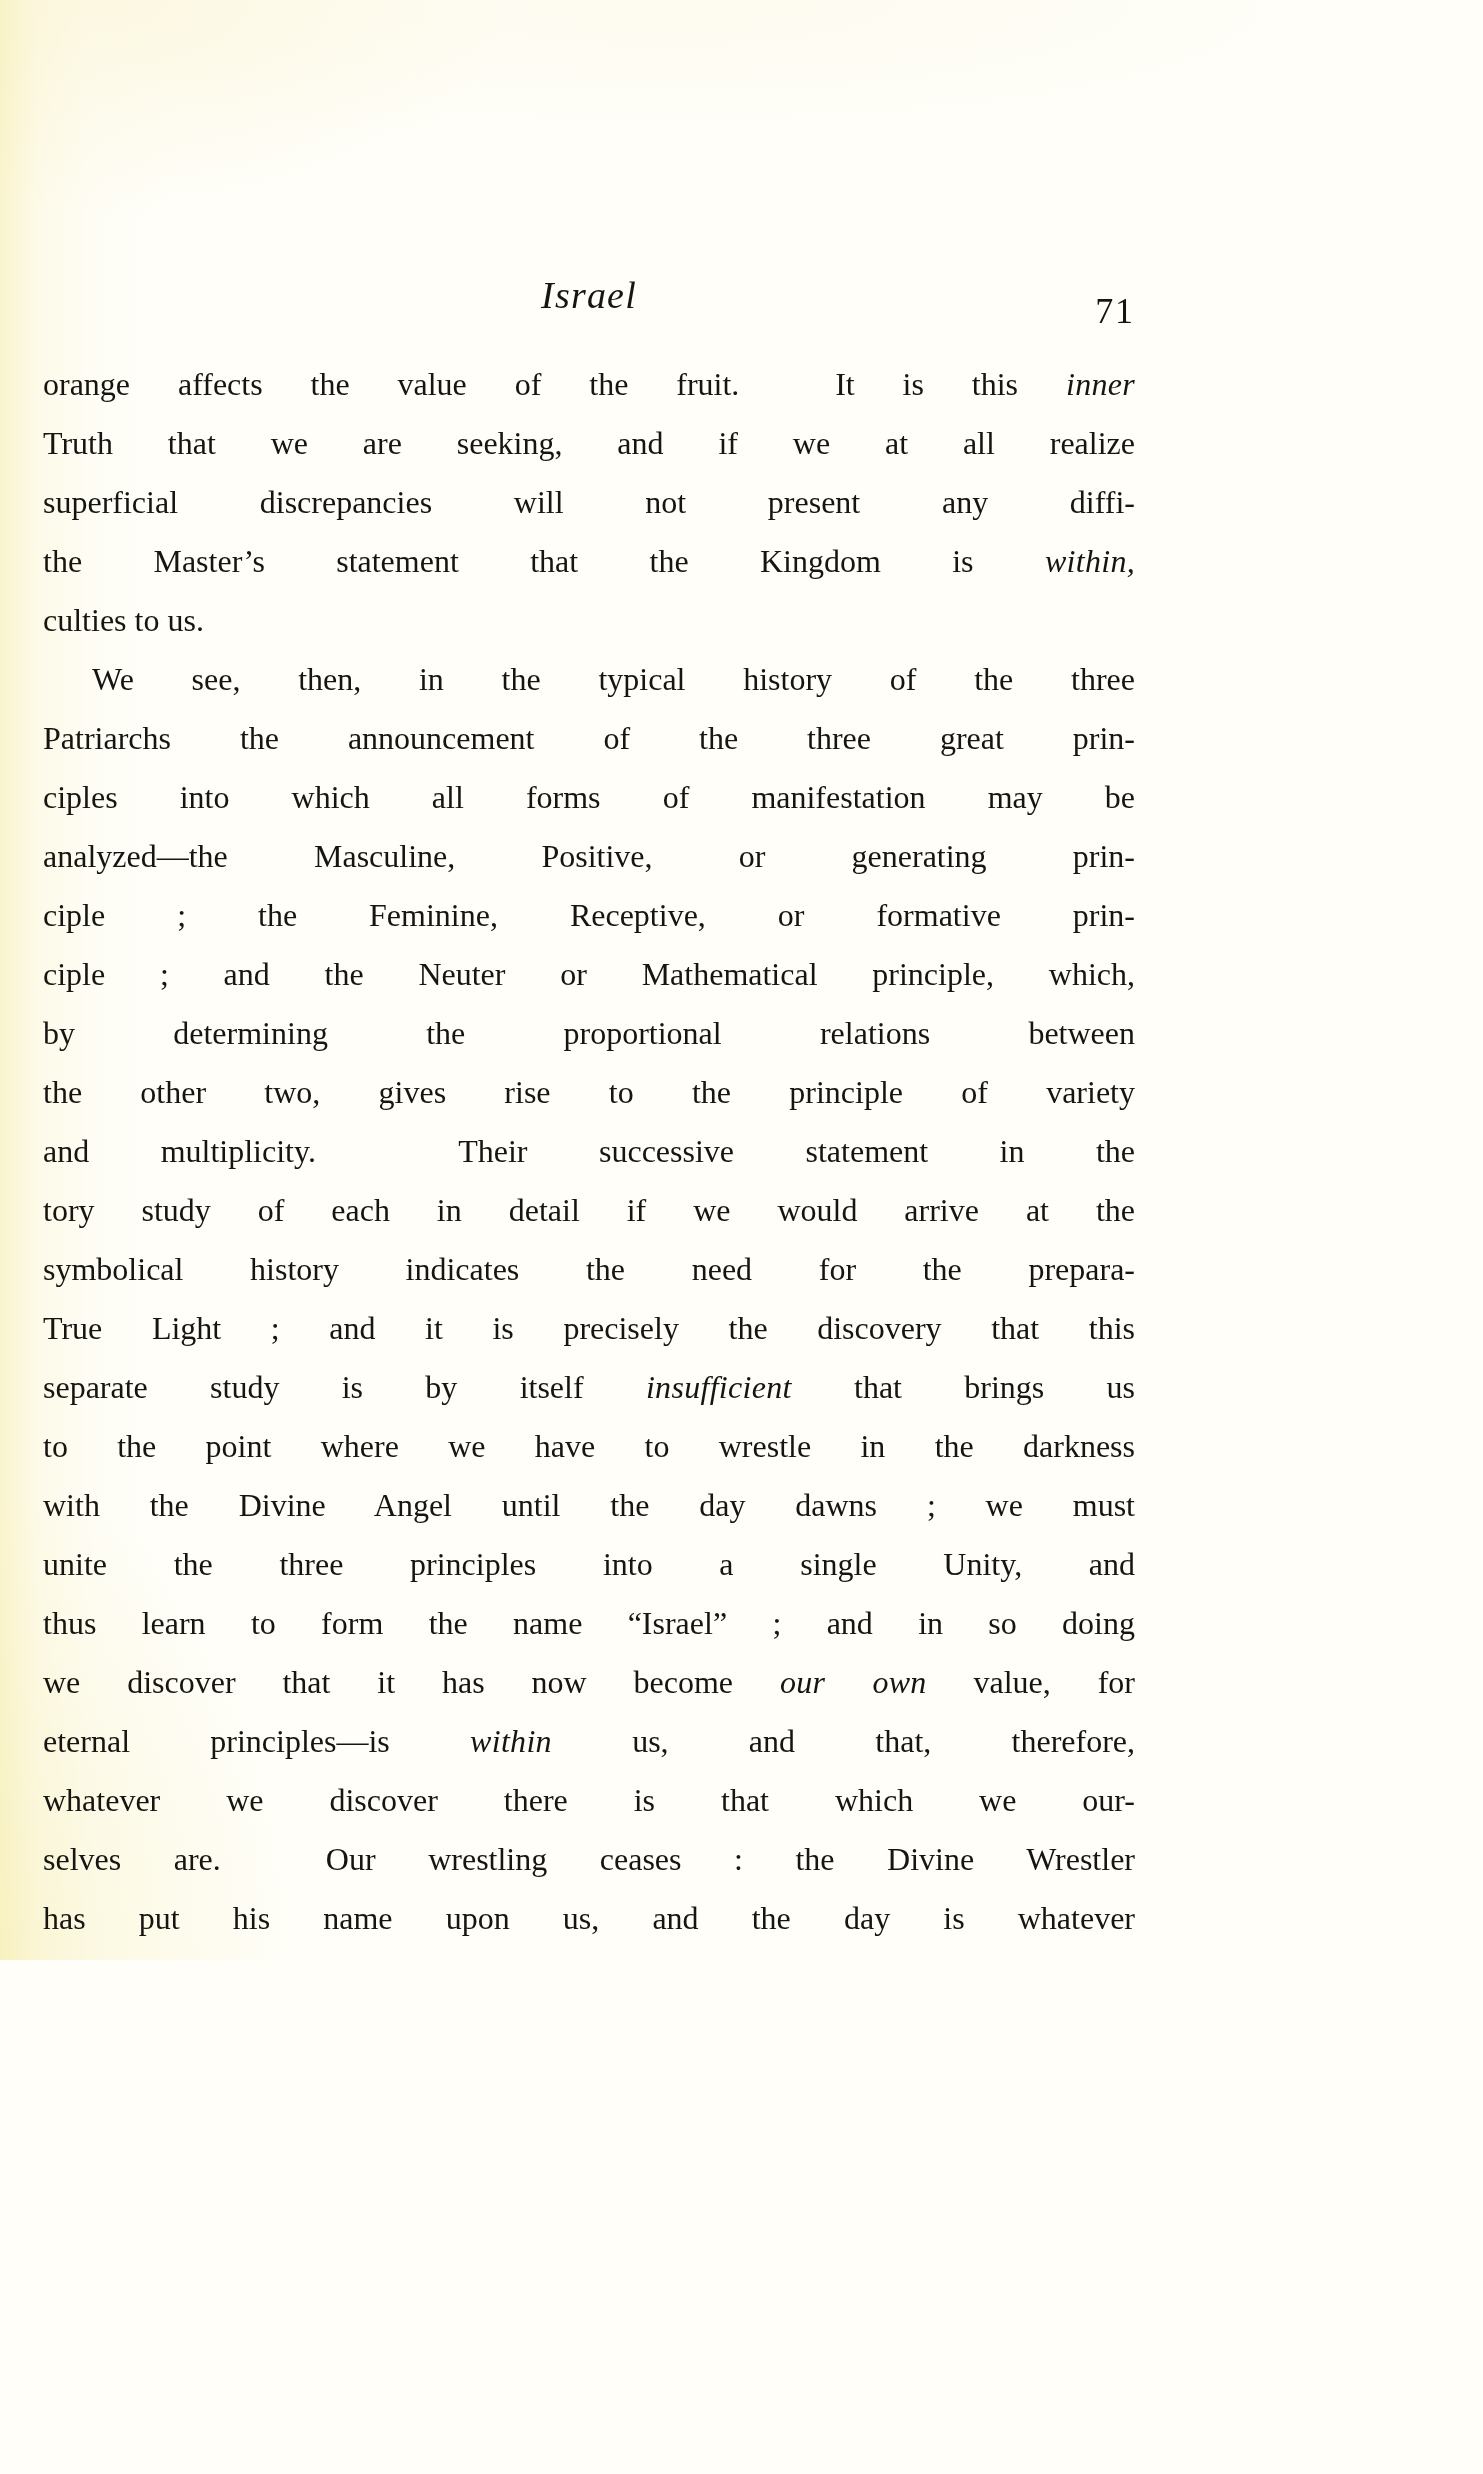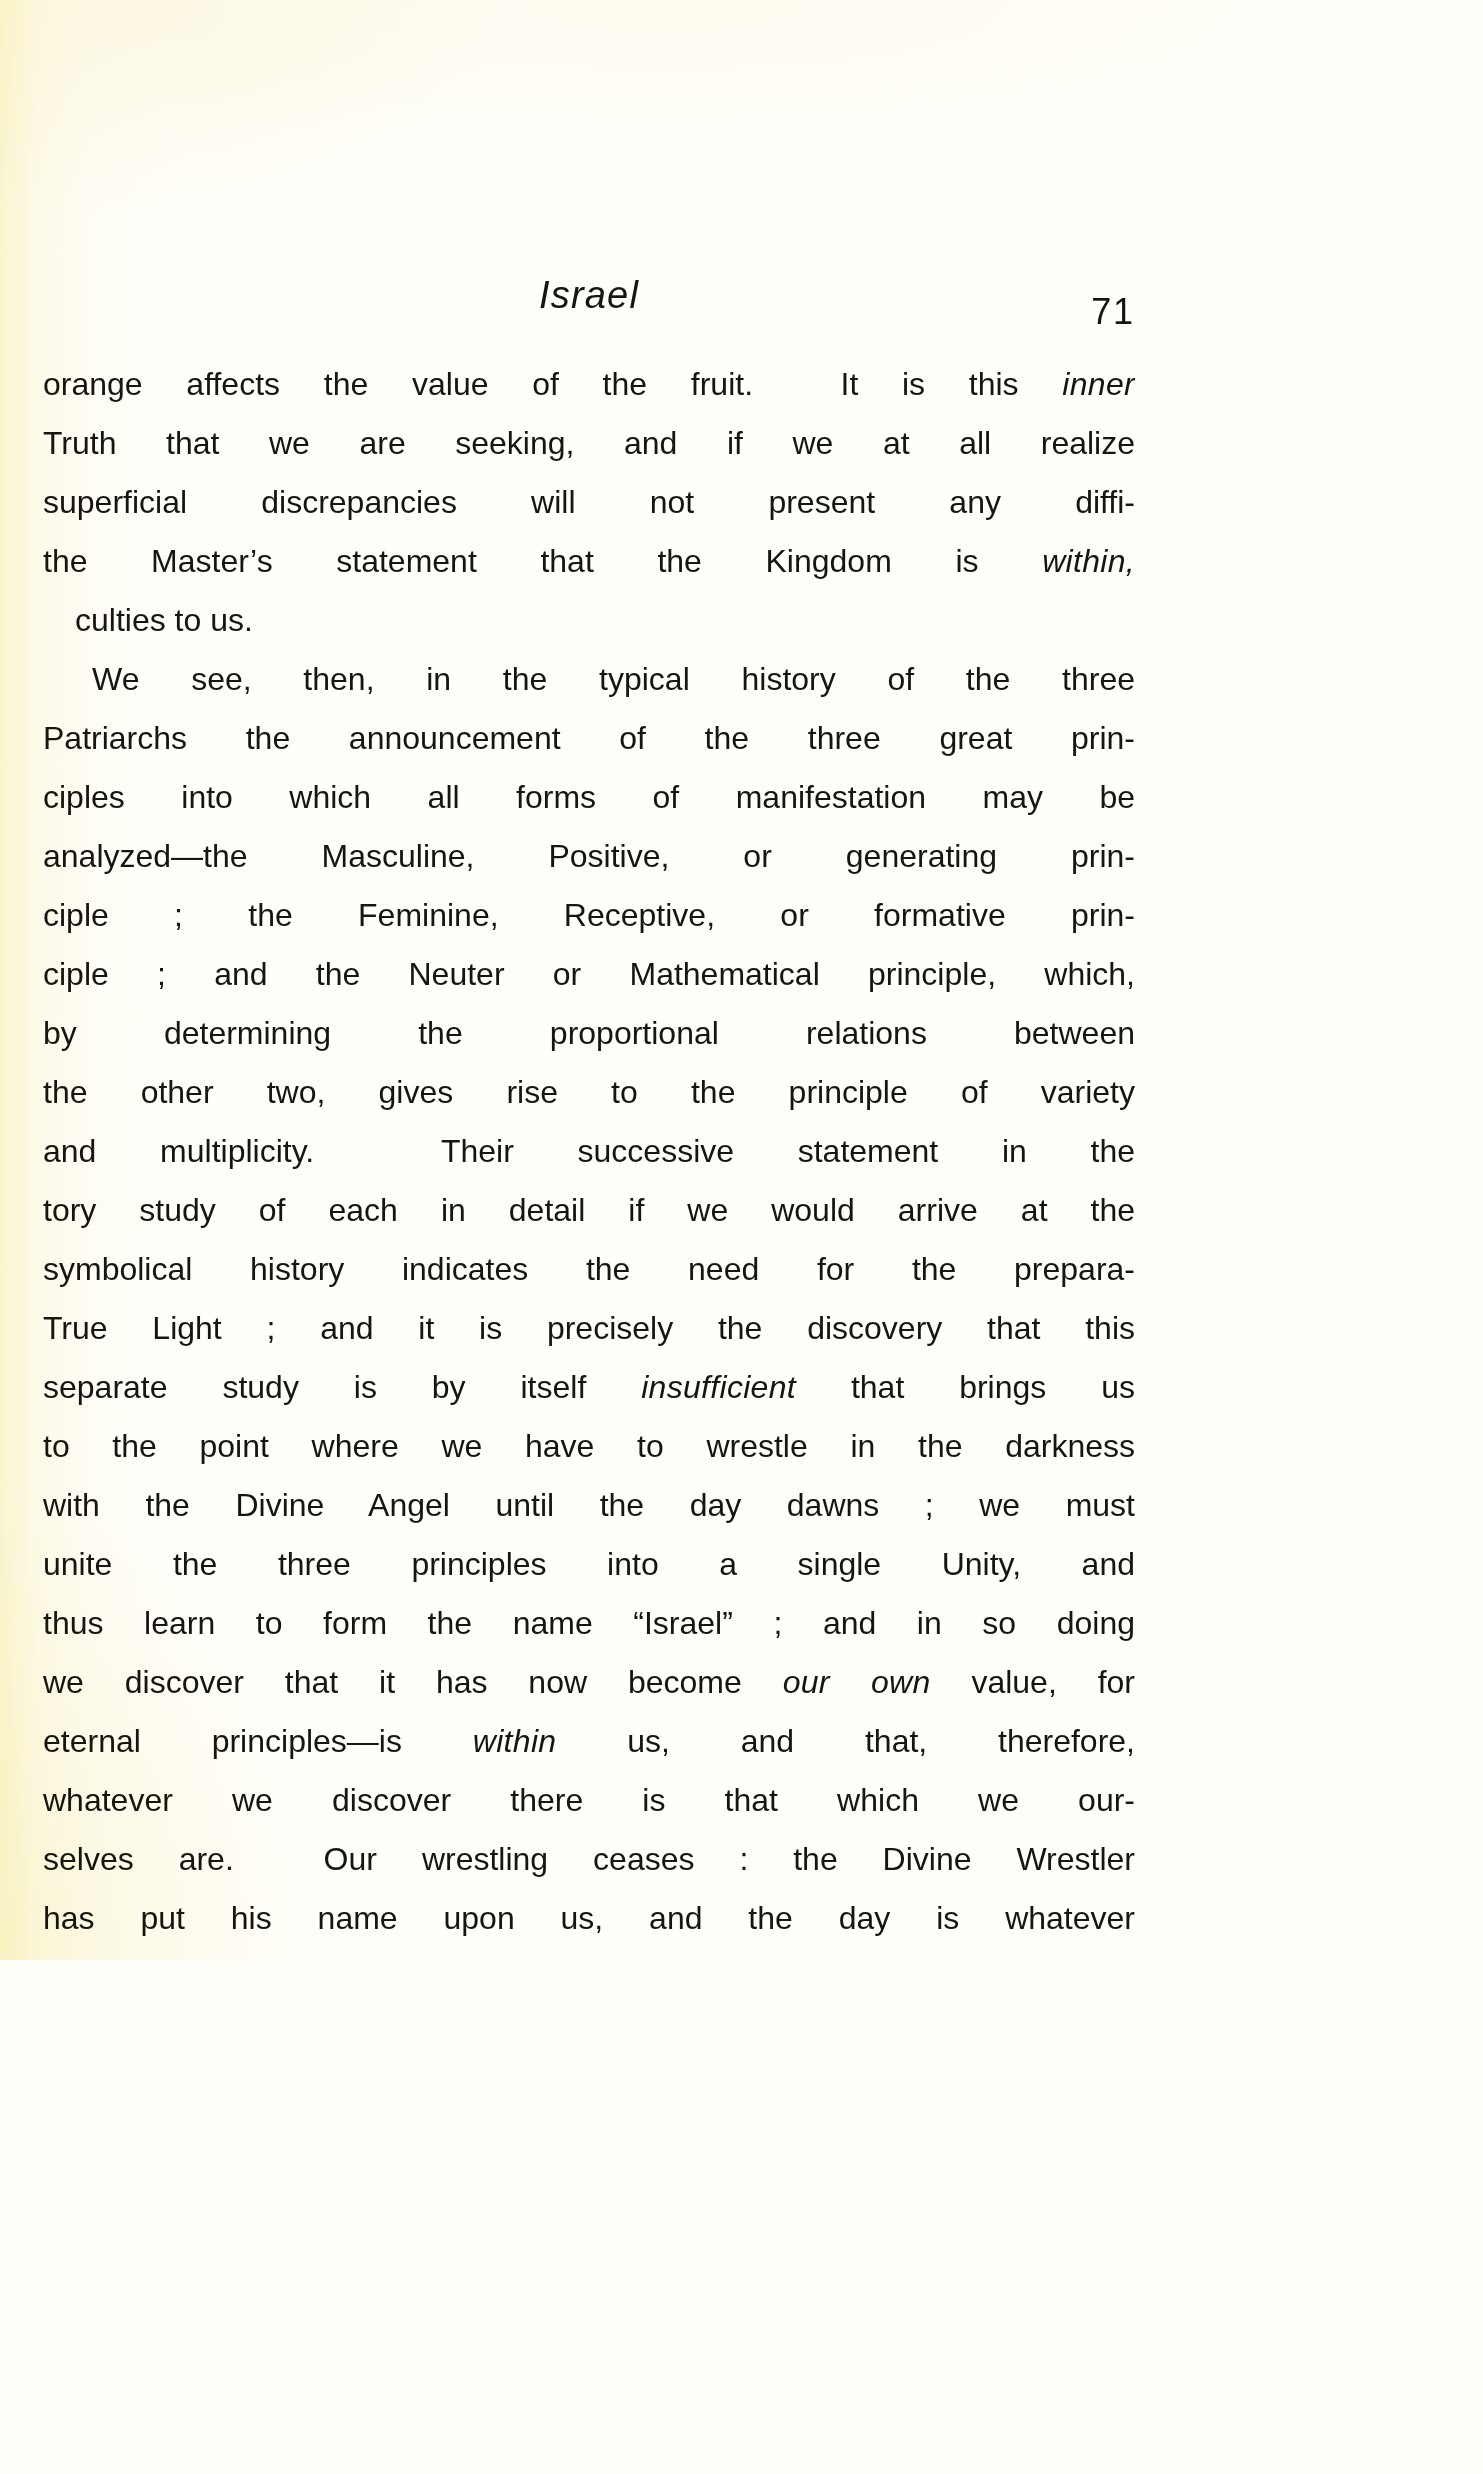--- a/index.html
+++ b/index.html
@@ -5,21 +5,21 @@
   html, body {
     margin: 0;
     padding: 0;
     background: #fffef9;
   }
   .page {
     position: relative;
     width: 1484px;
     height: 1960px;
     overflow: hidden;
-    font-family: Liberation Sans, sans-serif;
+    font-family: Liberation Serif, serif;
     color: #171512;
     background-color: #fffef9;
     background-image:
       linear-gradient(90deg, rgba(246,236,170,0.55) 0px, rgba(248,240,190,0.28) 37px, rgba(250,246,220,0.14) 93px, rgba(255,255,255,0) 173px),
       radial-gradient(ellipse 556px 309px at 8% 0%, rgba(248,240,195,0.40), rgba(255,255,255,0) 70%),
       radial-gradient(ellipse 432px 680px at 0% 100%, rgba(246,238,180,0.45), rgba(255,255,255,0) 70%),
       radial-gradient(ellipse 988px 198px at 45% 0%, rgba(250,245,215,0.28), rgba(255,255,255,0) 75%);
   }
   .header-row {
     position: absolute;
@@ -56,21 +56,20 @@
     height: 59px;
     line-height: 59px;
     text-align: justify;
     text-align-last: justify;
     overflow: hidden;
     white-space: normal;
   }
   .line.no-just {
     text-align: left;
     text-align-last: left;
-    margin-left: 32px;
   }
   .line.indent {
     text-indent: 49px;
   }
   .line i {
     font-style: italic;
     letter-spacing: 0.3px;
   }
   .ink-speck {
     position: absolute;

